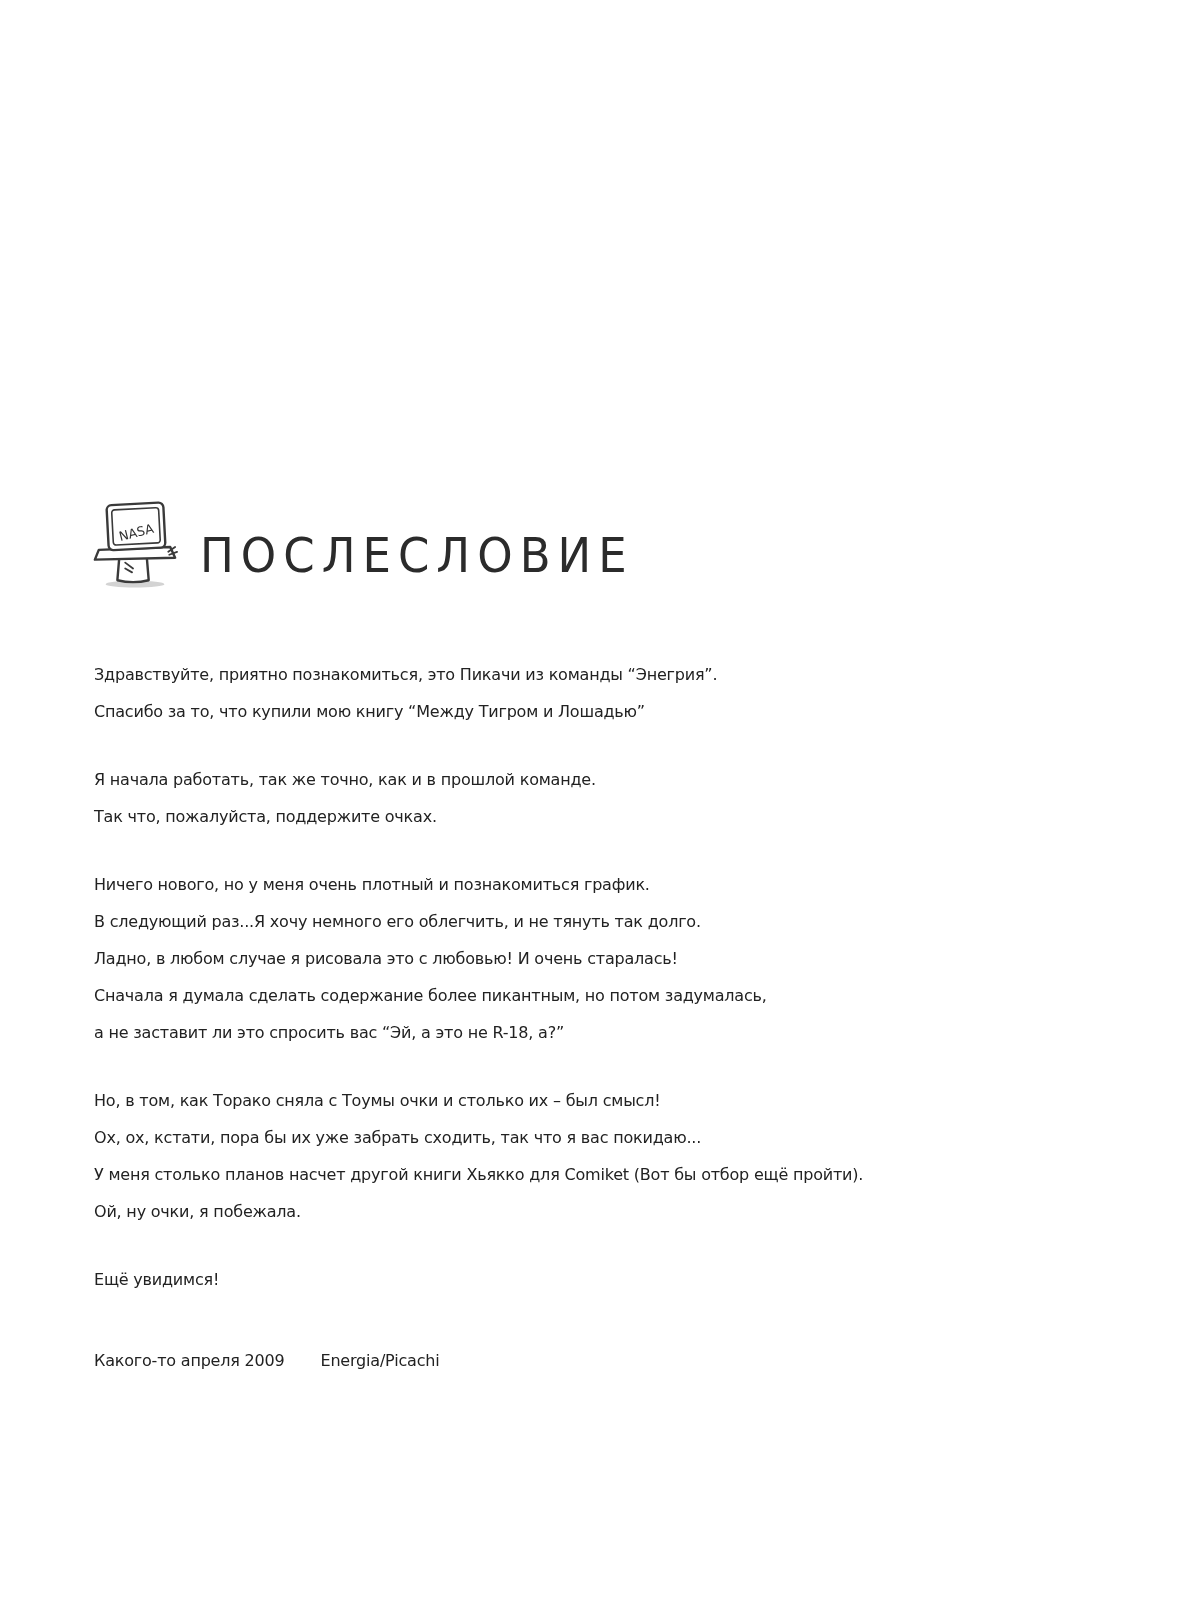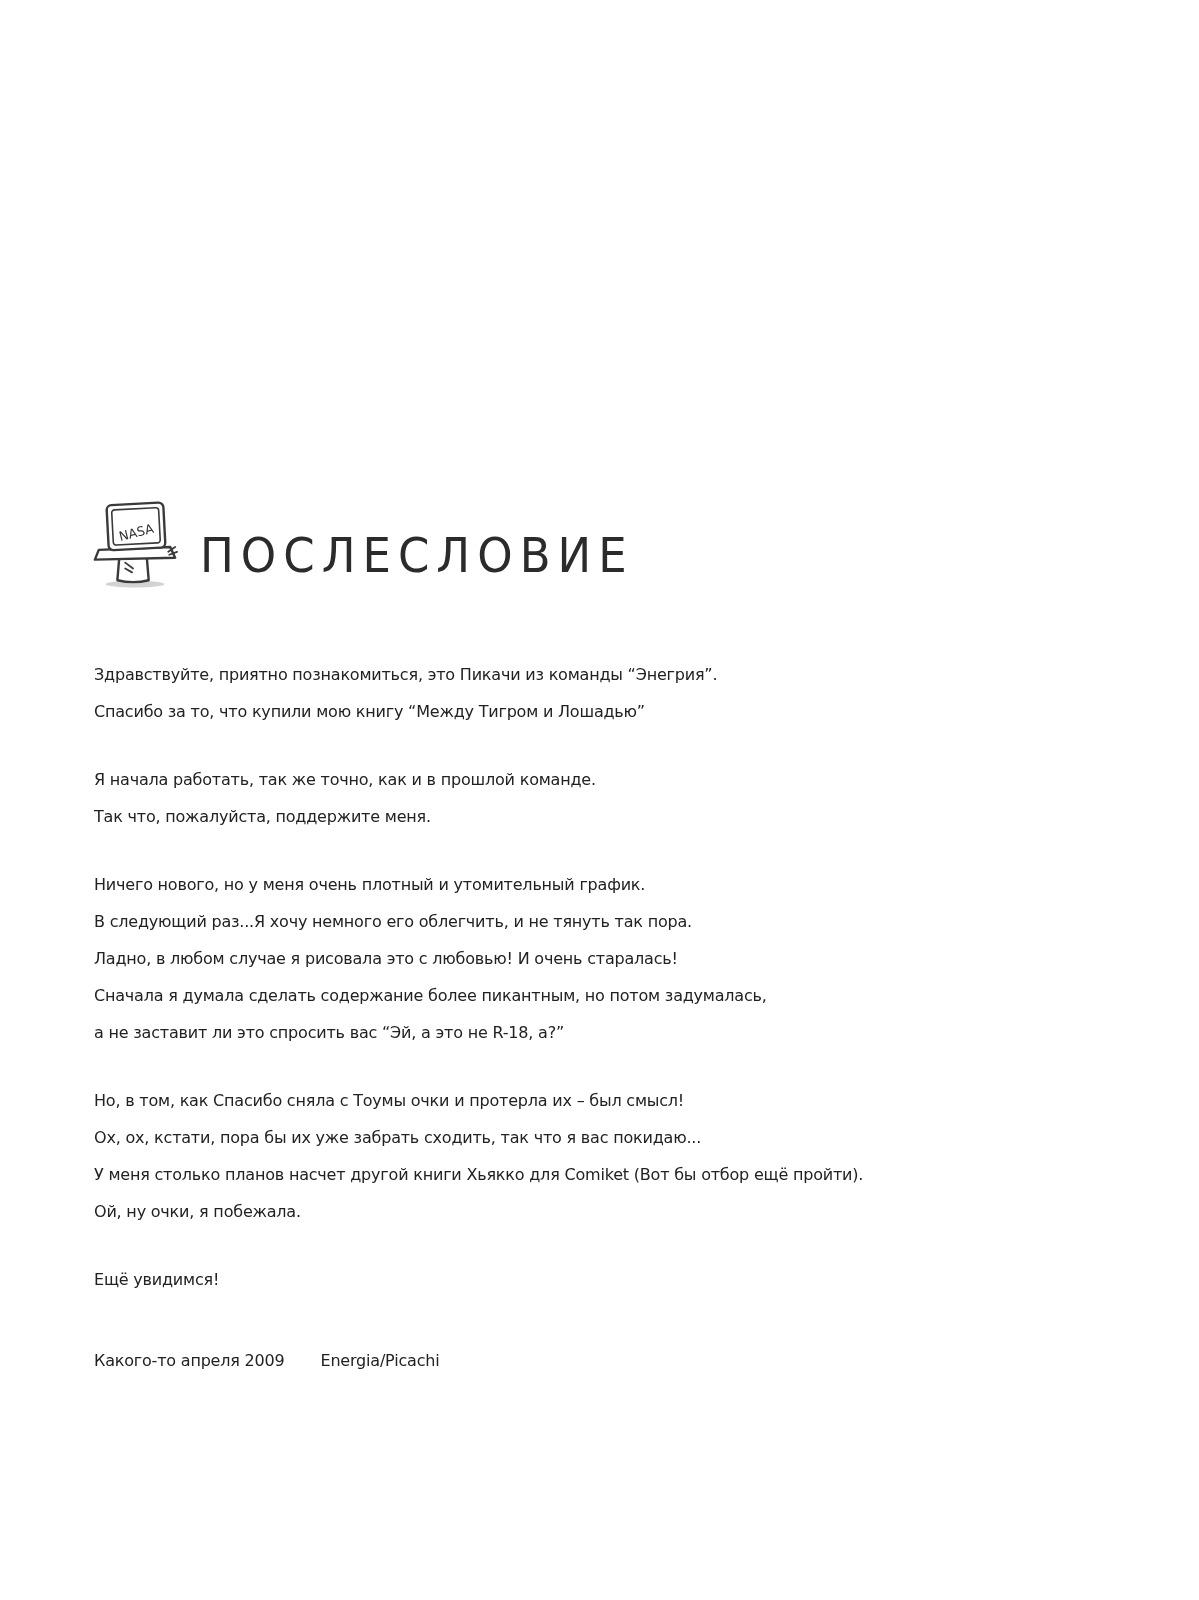--- a/index.html
+++ b/index.html
@@ -74,33 +74,33 @@
 
   <div class="body-text">
 
     <div class="para">
       <div class="line">Здравствуйте, приятно познакомиться, это Пикачи из команды “Энегрия”.</div>
       <div class="line">Спасибо за то, что купили мою книгу “Между Тигром и Лошадью”</div>
     </div>
 
     <div class="para">
       <div class="line">Я начала работать, так же точно, как и в прошлой команде.</div>
-      <div class="line">Так что, пожалуйста, поддержите меня.</div>
+      <div class="line">Так что, пожалуйста, поддержите очках.</div>
     </div>
 
     <div class="para">
-      <div class="line">Ничего нового, но у меня очень плотный и утомительный график.</div>
-      <div class="line">В следующий раз...Я хочу немного его облегчить, и не тянуть так пора.</div>
+      <div class="line">Ничего нового, но у меня очень плотный и познакомиться график.</div>
+      <div class="line">В следующий раз...Я хочу немного его облегчить, и не тянуть так долго.</div>
       <div class="line">Ладно, в любом случае я рисовала это с любовью! И очень старалась!</div>
       <div class="line">Сначала я думала сделать содержание более пикантным, но потом задумалась,</div>
       <div class="line">а не заставит ли это спросить вас “Эй, а это не R-18, а?”</div>
     </div>
 
     <div class="para">
-      <div class="line">Но, в том, как Спасибо сняла с Тоумы очки и протерла их – был смысл!</div>
+      <div class="line">Но, в том, как Торако сняла с Тоумы очки и столько их – был смысл!</div>
       <div class="line">Ох, ох, кстати, пора бы их уже забрать сходить, так что я вас покидаю...</div>
       <div class="line">У меня столько планов насчет другой книги Хьякко для Comiket (Вот бы отбор ещё пройти).</div>
       <div class="line">Ой, ну очки, я побежала.</div>
     </div>
 
     <div class="para">
       <div class="line">Ещё увидимся!</div>
     </div>
 
     <div class="footer-line">

